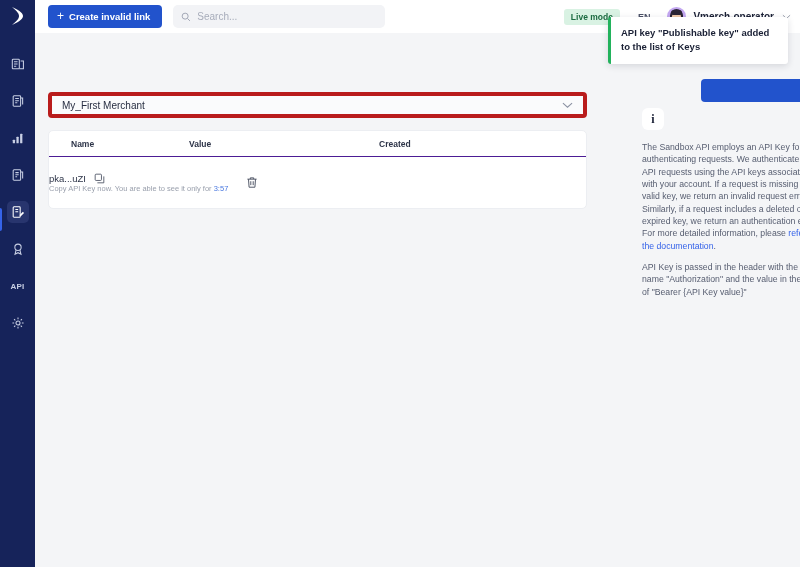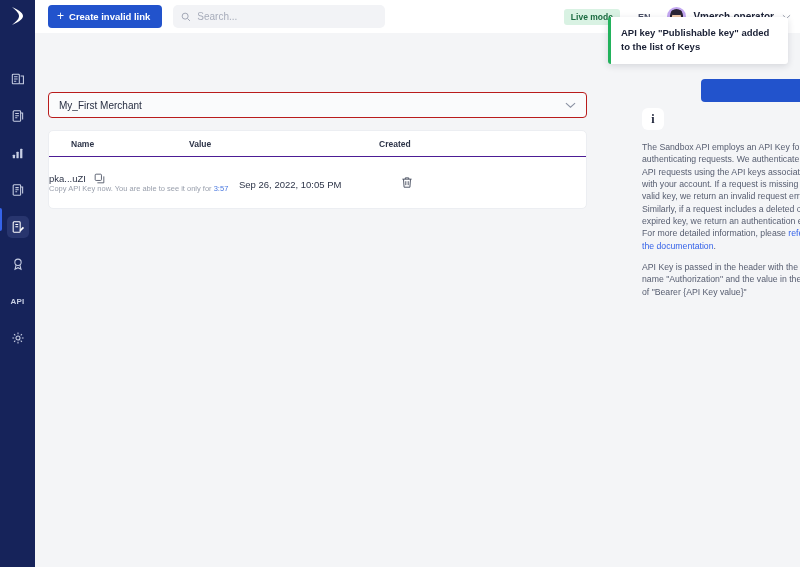--- a/index.html
+++ b/index.html
@@ -44,21 +44,21 @@
     width: 35px;
     display: flex;
     flex-direction: column;
     align-items: center;
   }
 
   .nav-item {
     width: 35px;
     height: 37px;
     display: flex;
-    align-items: flex-end;
+    align-items: flex-start;
     justify-content: center;
     position: relative;
     cursor: pointer;
   }
 
   .nav-item .nav-icon-box {
     width: 22px;
     height: 22px;
     border-radius: 5px;
     display: flex;
@@ -251,21 +251,21 @@
     color: #6b7180;
     margin-top: 16px;
   }
 
   #merchant-select {
     position: absolute;
     left: 13px; top: 59px;
     width: 539px;
     height: 26px;
     background: #fafbfc;
-    border: 1px solid #b91c1c;
+    border: 4px solid #b91c1c;
     border-radius: 4px;
     display: flex;
     align-items: center;
     padding: 0 10px;
     cursor: pointer;
   }
 
   #merchant-value {
     font-size: 10px;
     color: #272e42;
@@ -584,23 +584,20 @@
               <rect x="1.5" y="1.5" width="8" height="8" rx="1.2"></rect>
               <path d="M4.3 12.5h8.2V4.3"></path>
             </svg>
           </span>
         </div>
         <div id="key-hint">
           <span>Copy API Key now. You are able to see it only for </span><span id="key-timer">3:57</span>
         </div>
       </div>
 
-      <div class="col-created">
-        <span id="created-value">Sep 26, 2022, 10:05 PM</span>
-      </div>
 
       <div class="col-action">
         <span id="delete-icon">
           <svg width="12" height="13" viewBox="0 0 14 15" fill="none" stroke="#4a5162" stroke-width="1.1">
             <path d="M1.6 3.6h10.8"></path>
             <path d="M5 3.6V2.1h4v1.5"></path>
             <path d="M2.9 3.6l.7 9.4h6.8l.7-9.4"></path>
             <path d="M5.6 6v4.6M8.4 6v4.6"></path>
           </svg>
         </span>

